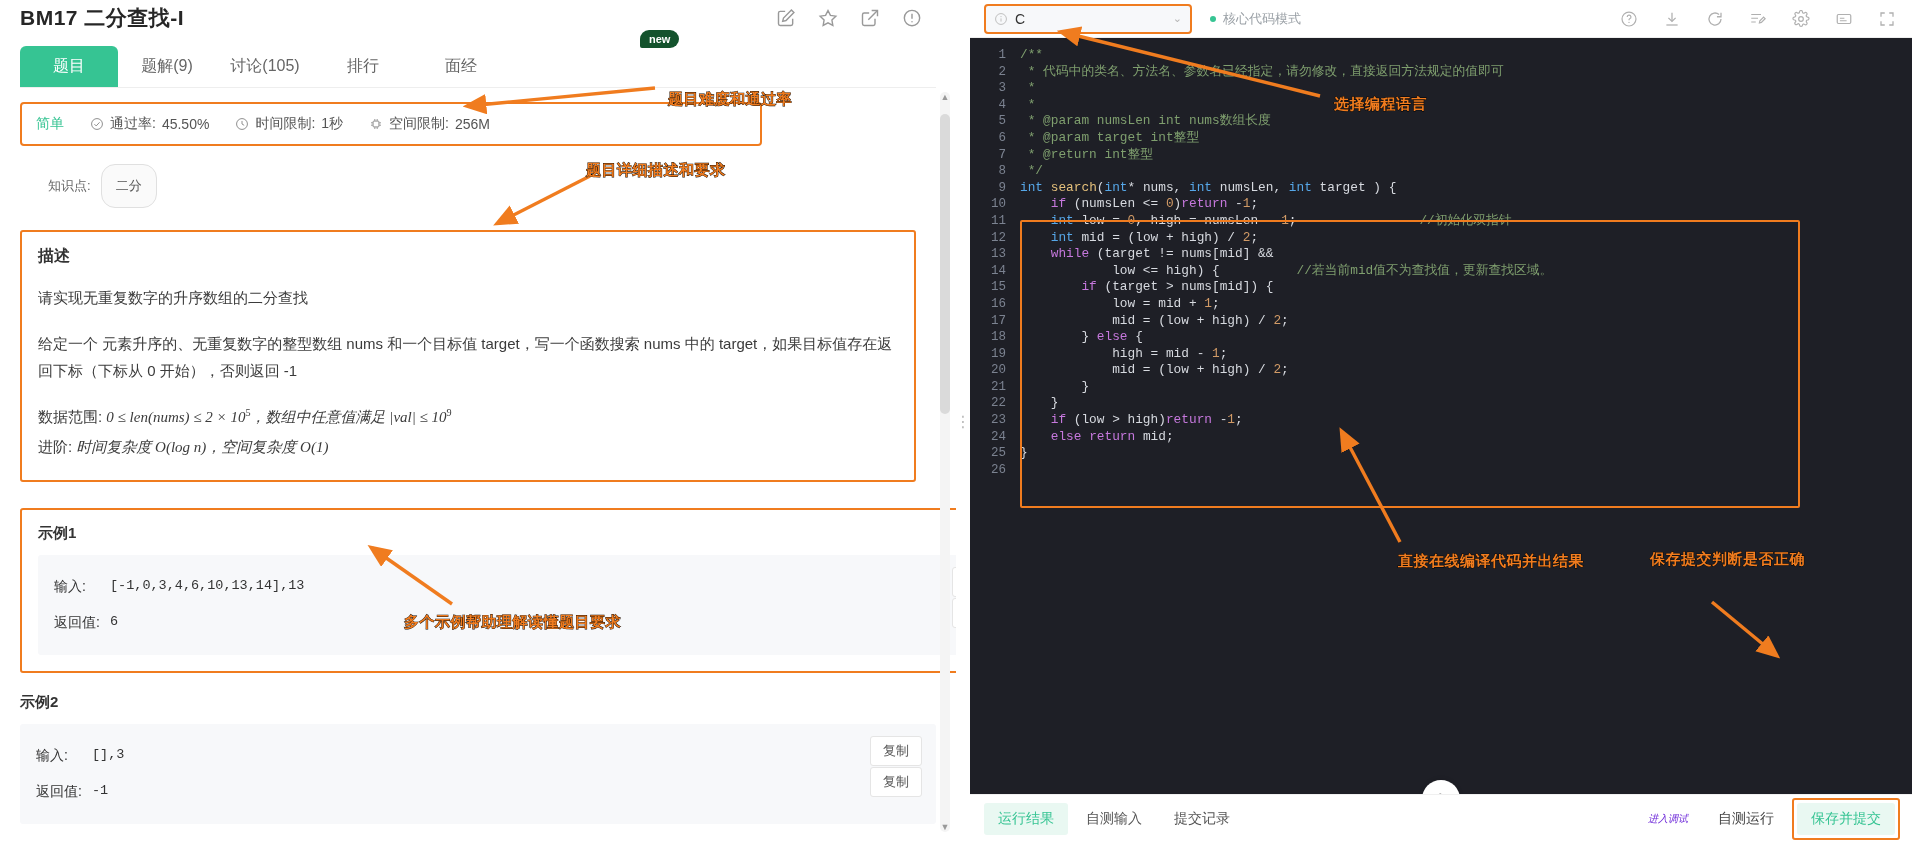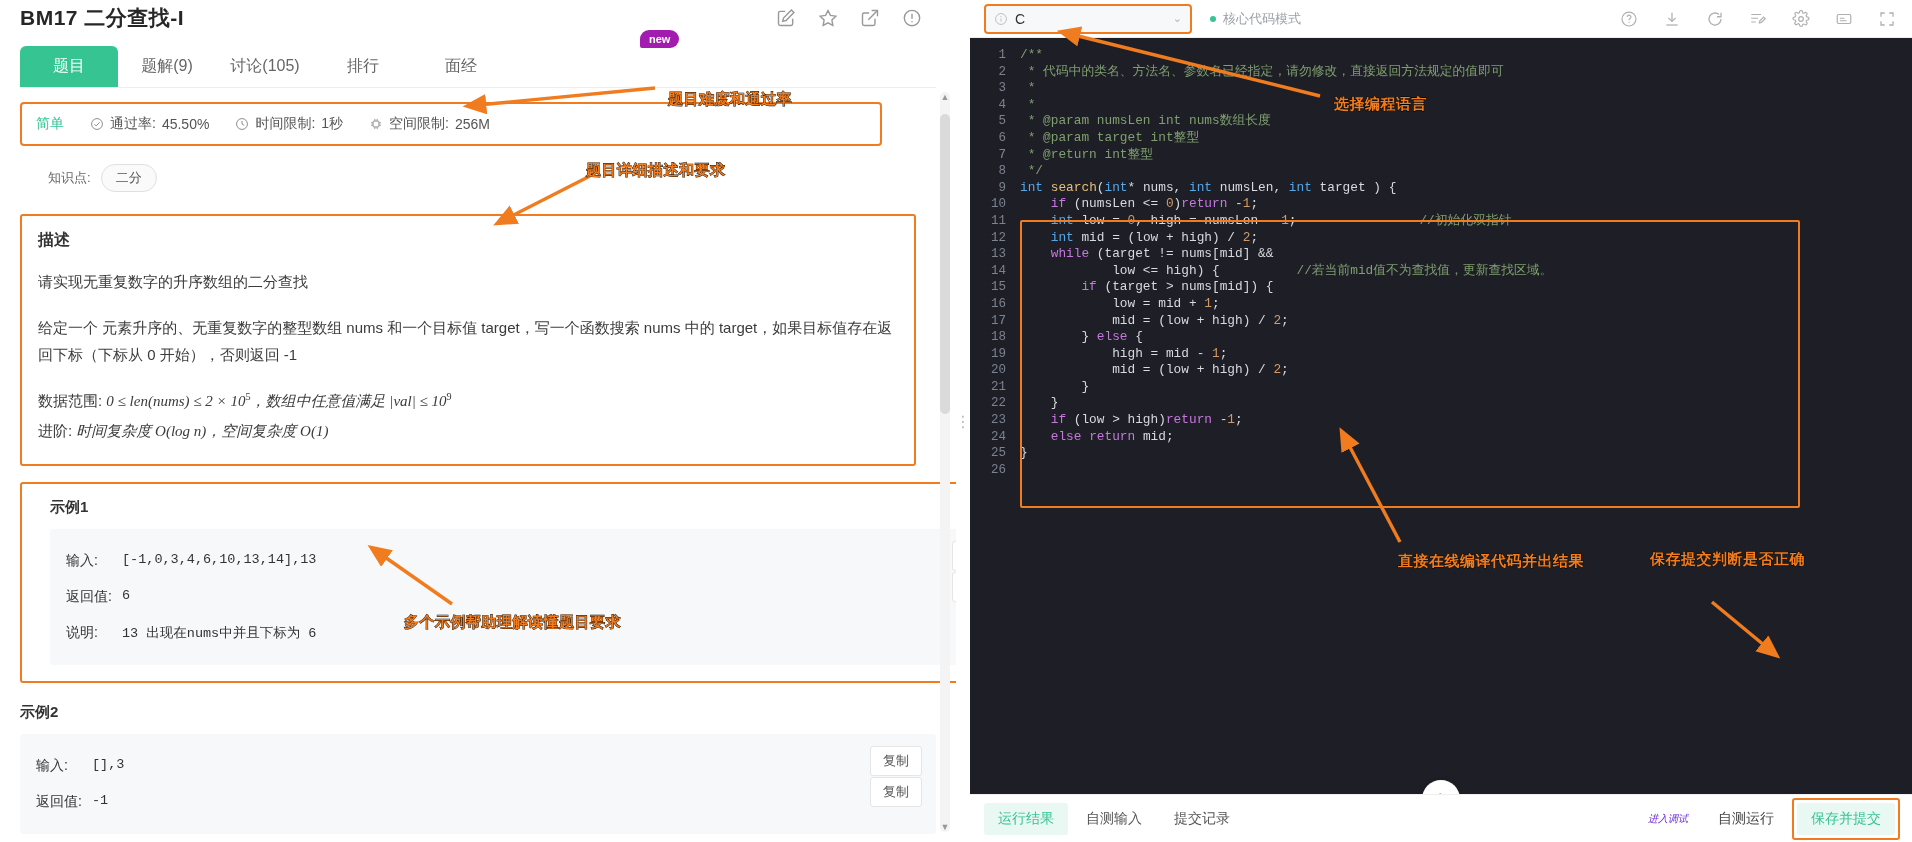--- a/index.html
+++ b/index.html
@@ -17,42 +17,42 @@
   .left-head { padding:4px 20px 0 20px; position:relative; }
   .title-row { display:flex; align-items:center; }
   .prob-title { font-size:21px; font-weight:bold; color:#262626; letter-spacing:.5px; }
   .head-icons { margin-left:auto; display:flex; gap:22px; align-items:center; padding-right:14px; }
   .hicon { width:20px; height:20px; color:#999; display:block; }
   .hicon svg { width:20px; height:20px; display:block; }
 
   .tabs { display:flex; align-items:flex-end; margin-top:14px; position:relative; border-bottom:1px solid #eee; }
   .tab { font-size:16px; color:#666; padding:10px 0; width:98px; text-align:center; cursor:pointer; }
   .tab.active { background:#36c493; color:#fff; border-radius:6px 6px 0 0; font-weight:normal; }
-  .tab-new { position:absolute; left:620px; top:-16px; background:#a21caf; color:#fff;
+  .tab-new { position:absolute; left:620px; top:-16px; background:#14532d; color:#fff;
      font-size:11px; border-radius:9px 9px 9px 2px; padding:3px 9px; font-weight:bold; }
 
   .left-body { flex:1; overflow:hidden; position:relative; padding:0 20px; }
 
-  .meta-box { margin-top:14px; border:2px solid #f07c1f; border-radius:4px; padding:11px 14px; display:flex; align-items:center; gap:26px; width:862px;}
+  .meta-box { margin-top:14px; border:2px solid #f07c1f; border-radius:4px; padding:11px 14px; display:flex; align-items:center; gap:26px; width:742px;}
   .meta-diff { color:#36c493; font-size:14px; }
   .meta-item { display:flex; align-items:center; gap:6px; font-size:14px; color:#555; }
   .meta-item svg { width:14px; height:14px; color:#888; }
 
   .kp-row { display:flex; align-items:center; gap:10px; margin-top:18px; padding-left:28px; }
   .kp-label { font-size:13px; color:#666; }
-  .kp-chip { border:1px solid #e0e0e0; border-radius:14px; padding:4px 14px; font-size:13px; color:#555; background:#fafafa; }
+  .kp-chip { border:1px solid #e0e0e0; border-radius:14px; padding:12px 14px; font-size:13px; color:#555; background:#fafafa; }
 
   .desc-box { margin-top:22px; border:2px solid #f07c1f; border-radius:3px; padding:14px 16px 20px 16px; width:896px; }
   .sec-h { font-size:16px; font-weight:bold; color:#333; margin:0 0 18px 0; }
   .p { font-size:15px; color:#3b3b3b; line-height:1.75; margin:0 0 20px 0; }
   .math { font-family:"Liberation Serif","DejaVu Serif",serif; font-style:italic; }
   .mathn { font-family:"Liberation Serif","DejaVu Serif",serif; font-style:normal; }
   sup { font-size:.68em; }
 
-  .ex-box { margin-top:16px; border:2px solid #f07c1f; border-radius:3px; padding:14px 16px 16px 28px; width:1016px; }
+  .ex-box { margin-top:26px; border:2px solid #f07c1f; border-radius:3px; padding:14px 16px 16px 16px; width:1016px; }
   .ex-title { font-size:15px; font-weight:bold; color:#333; margin-bottom:12px; }
   .ex-panel { background:#f7f8fa; border-radius:3px; padding:14px 16px; position:relative; }
   .ex-line { display:flex; align-items:flex-start; font-size:14px; color:#333; padding:9px 0; }
   .ex-key { min-width:56px; }
   .ex-val { font-family:"Liberation Mono","DejaVu Sans Mono",monospace; font-size:13.5px; color:#333; }
   .copy-btn { position:absolute; right:14px; border:1px solid #e5e5e5; background:#fff; color:#555;
      font-size:13px; border-radius:3px; padding:5px 12px; cursor:pointer; }
 
   .ex2-wrap { margin-top:20px; }
 
@@ -210,24 +210,20 @@
         <div class="ex-panel">
           <div class="ex-line">
             <span class="ex-key">输入:</span>
             <span class="ex-val">[-1,0,3,4,6,10,13,14],13</span>
             <span class="copy-btn" style="top:12px">复制</span>
           </div>
           <div class="ex-line">
             <span class="ex-key">返回值:</span>
             <span class="ex-val">6</span>
             <span class="copy-btn" style="top:43px">复制</span>
-          </div>
-          <div class="ex-line">
-            <span class="ex-key">说明:</span>
-            <span class="ex-val">13  出现在nums中并且下标为  6</span>
           </div>
         </div>
       </div>
 
       <div class="ex2-wrap">
         <div class="ex-title">示例2</div>
         <div class="ex-panel">
           <div class="ex-line">
             <span class="ex-key">输入:</span>
             <span class="ex-val">[],3</span>

